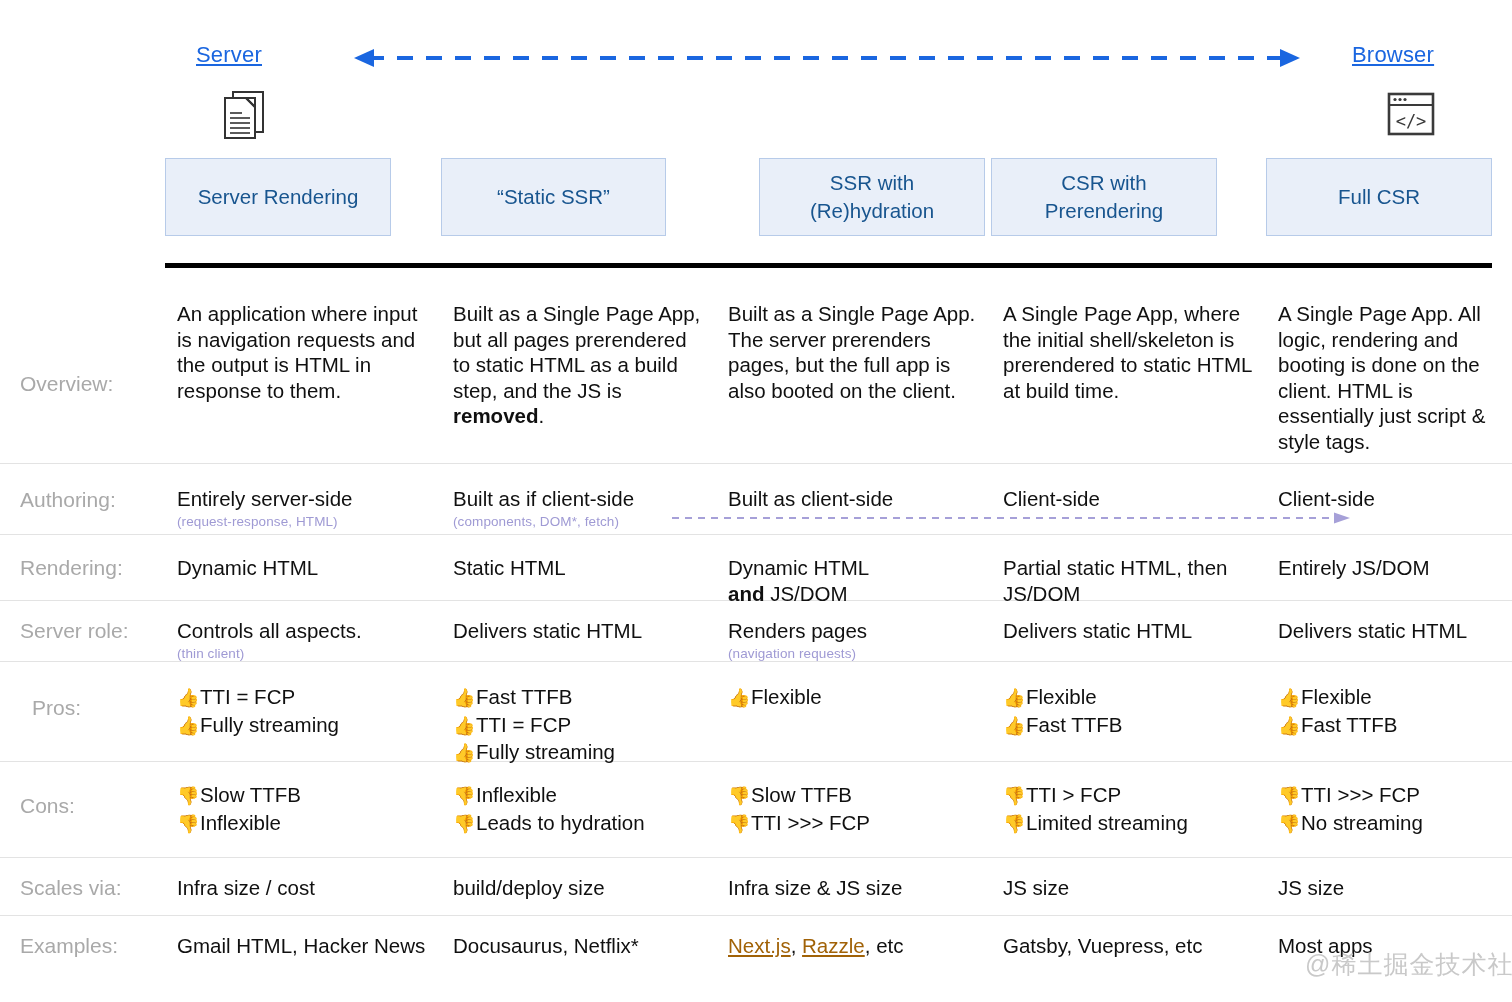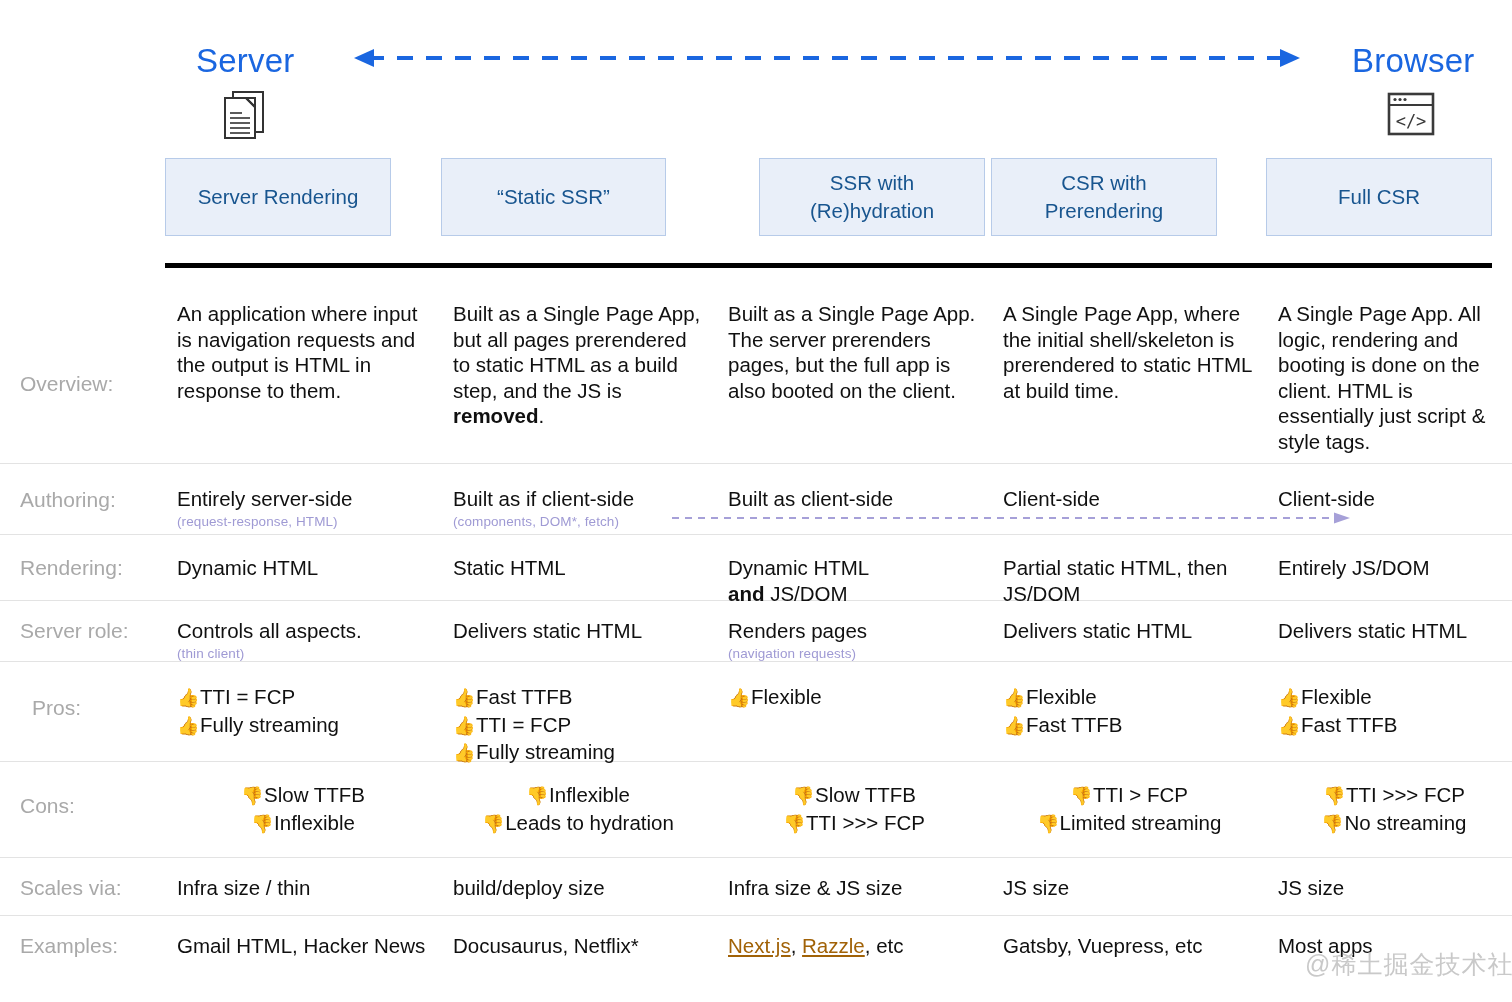--- a/index.html
+++ b/index.html
@@ -20,24 +20,25 @@
   
   .top-band {
     position: absolute;
     left: 0; top: 0;
     width: 1512px;
     height: 155px;
   }
   .side-title {
     position: absolute;
     color: #1a66e0;
-    font-size: 33px;
+    font-size: 22px;
     font-weight: 400;
     letter-spacing: .2px;
     white-space: nowrap;
+    text-decoration: underline;
   }
   .side-title.server { left: 196px; top: 42px; }
   .side-title.browser { left: 1352px; top: 42px; }
 
   .side-icon {
     position: absolute;
     width: 62px;
     height: 54px;
   }
   .side-icon.server-icon { left: 215px; top: 86px; }
@@ -152,21 +153,21 @@
     color: #a16207;
     text-decoration: underline;
   }
 
   
   .row.overview   { height: 196px; }
   .row.authoring  { height: 71px; }
   .row.rendering  { height: 66px; }
   .row.serverrole { height: 61px; }
   .row.pros       { height: 100px; }
-  .row.cons       { height: 96px; text-align: center; }
+  .row.cons       { height: 96px; }
   .row.scales     { height: 58px; }
   .row.examples   { height: 60px; }
 
   .row.overview   .row-label { top: 104px; }
   .row.authoring  .row-label { top: 24px; }
   .row.rendering  .row-label { top: 21px; }
   .row.serverrole .row-label { top: 18px; }
   .row.pros       .row-label { top: 34px; margin-left: 12px; }
   .row.cons       .row-label { top: 32px; }
   .row.scales     .row-label { top: 18px; }
@@ -365,21 +366,21 @@
           <span class="bullet"><span class="gl">👎</span><span>Limited streaming</span></span>
         </div>
       <div class="cell k4">
           <span class="bullet"><span class="gl">👎</span><span>TTI &gt;&gt;&gt; FCP</span></span>
           <span class="bullet"><span class="gl">👎</span><span>No streaming</span></span>
         </div>
     </div>
 
     <div class="row scales">
       <div class="row-label">Scales via:</div>
-      <div class="cell k0"><span>Infra size / thin</span></div>
+      <div class="cell k0"><span>Infra size / cost</span></div>
       <div class="cell k1"><span>build/deploy size</span></div>
       <div class="cell k2"><span>Infra size &amp; JS size</span></div>
       <div class="cell k3"><span>JS size</span></div>
       <div class="cell k4"><span>JS size</span></div>
     </div>
 
     <div class="row examples">
       <div class="row-label">Examples:</div>
       <div class="cell k0"><span>Gmail HTML, Hacker News</span></div>
       <div class="cell k1"><span>Docusaurus, Netflix*</span></div>

